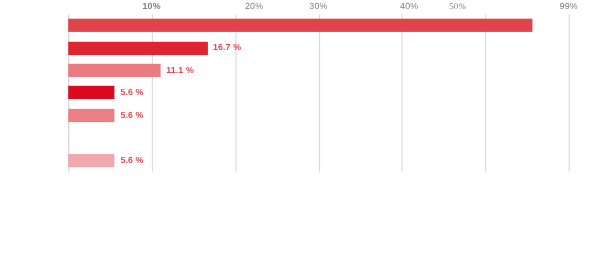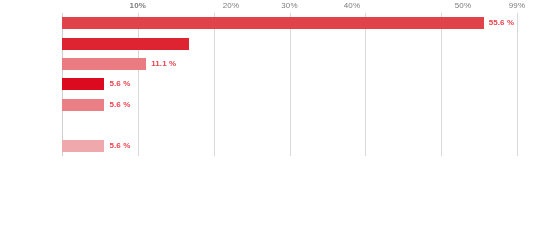--- a/index.html
+++ b/index.html
@@ -96,24 +96,24 @@
         <div class="gridline" style="left: 75.84px; background: rgb(217, 217, 217);"></div>
         <div class="gridline" style="left: 151.68px; background: rgb(217, 217, 217);"></div>
         <div class="gridline" style="left: 227.52px; background: rgb(217, 217, 217);"></div>
         <div class="gridline" style="left: 303.36px; background: rgb(217, 217, 217);"></div>
         <div class="gridline" style="left: 379.2px; background: rgb(217, 217, 217);"></div>
         <div class="gridline" style="left: 455.04px; background: rgb(217, 217, 217);"></div>
       </div>
     <div id="rows">
         <div class="row" style="top: 0px; height: 20.4286px;">
           <div class="bar" style="width: 421.67px; background: rgb(225, 67, 75); top: 4.21429px;"></div>
-          <div class="value-label" style="left: 426.67px; line-height: 20.4286px; color: rgb(232, 67, 78);">55.6 %</div>
         </div>
         <div class="row" style="top: 20.4286px; height: 20.4286px;">
           <div class="bar" style="width: 126.653px; background: rgb(221, 36, 48); top: 4.21429px;"></div>
+          <div class="value-label" style="left: 131.653px; line-height: 20.4286px; color: rgb(232, 67, 78);">16.7 %</div>
         </div>
         <div class="row" style="top: 40.8571px; height: 20.4286px;">
           <div class="bar" style="width: 84.1824px; background: rgb(234, 123, 128); top: 4.21429px;"></div>
           <div class="value-label" style="left: 89.1824px; line-height: 20.4286px; color: rgb(232, 67, 78);">11.1 %</div>
         </div>
         <div class="row" style="top: 61.2857px; height: 20.4286px;">
           <div class="bar" style="width: 42.4704px; background: rgb(220, 10, 30); top: 4.21429px;"></div>
           <div class="value-label" style="left: 47.4704px; line-height: 20.4286px; color: rgb(232, 67, 78);">5.6 %</div>
         </div>
         <div class="row" style="top: 81.7143px; height: 20.4286px;">
@@ -125,18 +125,18 @@
           <div class="bar" style="width: 42.4704px; background: rgb(239, 169, 173); top: 4.21429px;"></div>
           <div class="value-label" style="left: 47.4704px; line-height: 20.4286px; color: rgb(232, 67, 78);">5.6 %</div>
         </div>
       </div>
   </div>
 
   <div id="ticks">
       <div class="tick-label" style="left: 137.84px; color: rgb(125, 125, 125); font-weight: bold;">10%</div>
       <div class="tick-label" style="left: 231px; color: rgb(125, 125, 125);">20%</div>
       <div class="tick-label" style="left: 289.52px; color: rgb(125, 125, 125); text-align: center;">30%</div>
-      <div class="tick-label" style="left: 352px; color: rgb(125, 125, 125);">40%</div>
-      <div class="tick-label" style="left: 463px; color: rgb(125, 125, 125);">50%</div>
+      <div class="tick-label" style="left: 372px; color: rgb(125, 125, 125);">40%</div>
+      <div class="tick-label" style="left: 416px; color: rgb(125, 125, 125); font-family: Liberation Serif, serif;">50%</div>
       <div class="tick-label" style="left: 517.04px; color: rgb(125, 125, 125);">99%</div>
     </div>
 
 </div>
 
 </body></html>

